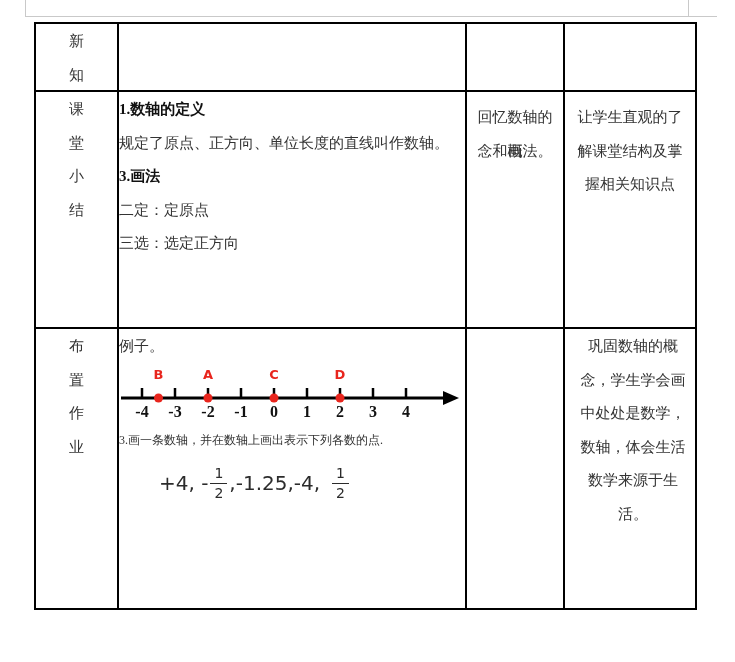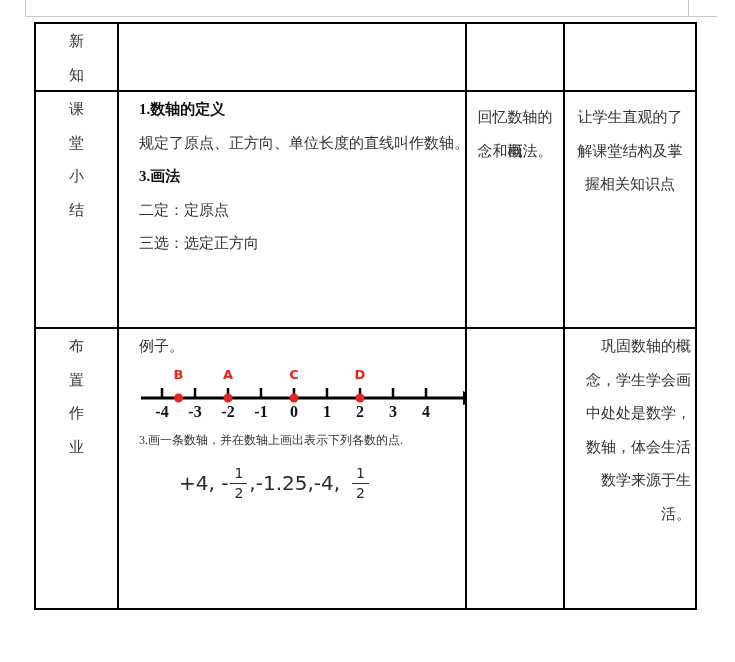--- a/index.html
+++ b/index.html
@@ -20,24 +20,24 @@
     border-top:2px solid #000;border-left:2px solid #000;
   }
   .cell{border-right:2px solid #000;border-bottom:2px solid #000;box-sizing:border-box;overflow:hidden;}
 
   .tline{line-height:33.5px;height:33.5px;font-size:15px;white-space:nowrap;}
   .tline.bold{font-weight:bold;color:#111;}
 
   .vlabel{display:flex;flex-direction:column;align-items:center;padding-top:1px;}
   .vlabel .tline{height:33.5px;}
 
-  .content{padding:1px 0 0 20px;}
+  .content{padding:1px 0 0 0;}
   .centered{text-align:center;padding:9px 4px 0 4px;}
   .centered .tline{white-space:normal;}
-  .purpose-left{padding:1px 4px 0 10px;text-align:right;}
+  .purpose-left{padding:1px 4px 0 10px;text-align:center;}
 
   .numberline-wrap{margin-top:2px;height:58px;}
   .q3-line{line-height:33.5px;font-size:12px;white-space:nowrap;}
 
   .math-row{
     display:flex;align-items:center;margin:4px 0 0 40px;height:44px;
     font-family:"DejaVu Sans","Liberation Sans",sans-serif;font-size:20px;color:#2b2b2b;
   }
   .frac{display:inline-block;text-align:center;font-size:14px;line-height:1.15;margin:0 2px;vertical-align:middle;}
   .frac .num{border-bottom:1.5px solid #2b2b2b;padding:0 4px 1px 4px;}

